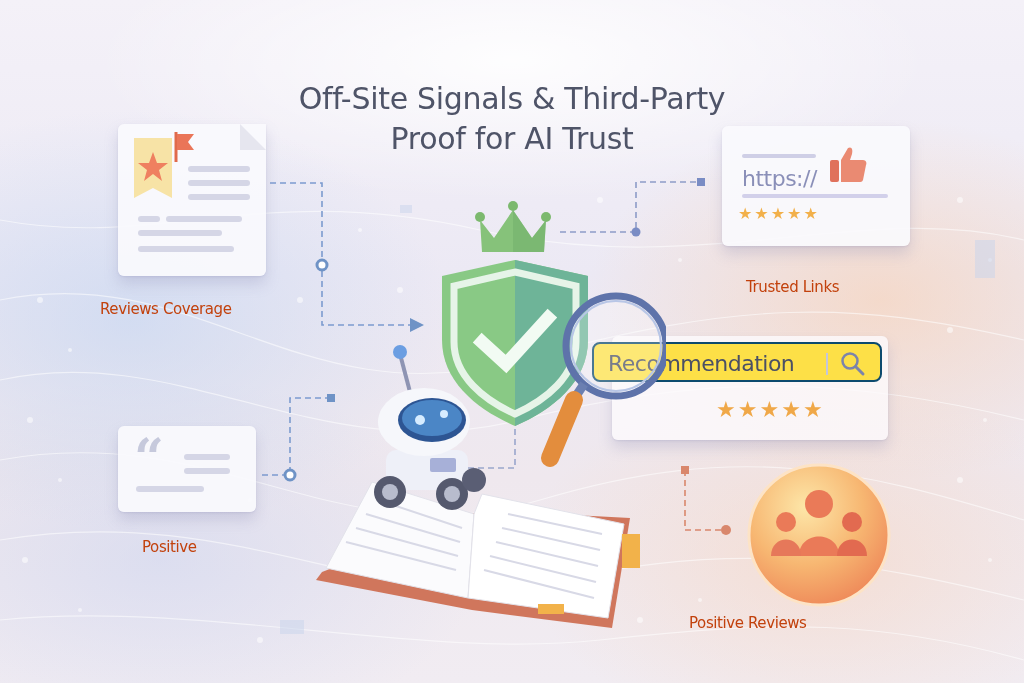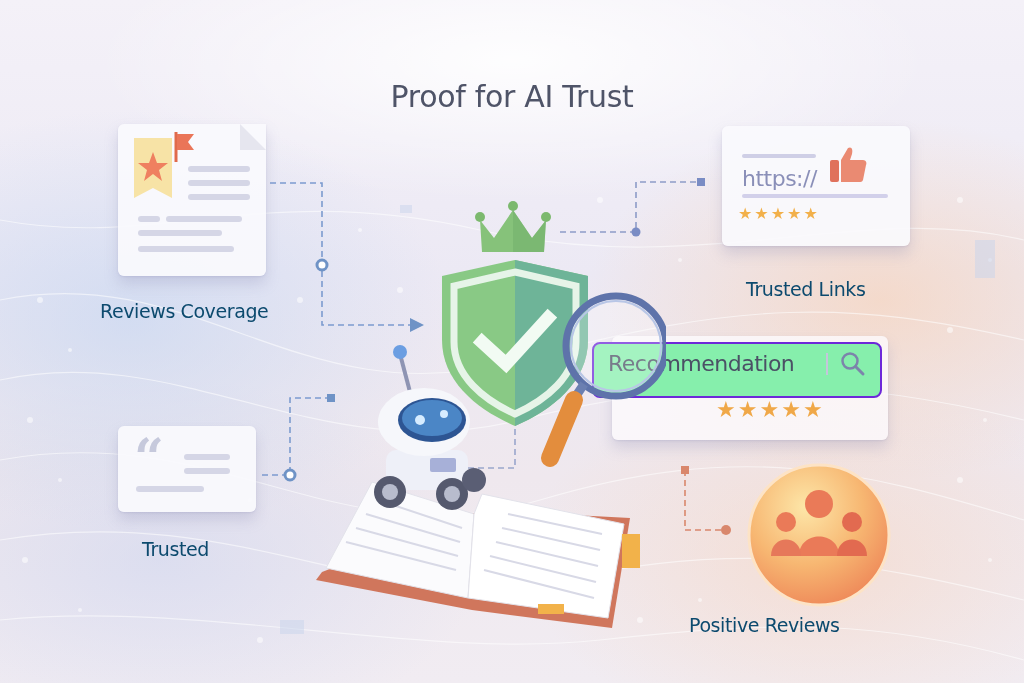--- a/index.html
+++ b/index.html
@@ -24,39 +24,39 @@
   }
   .title-wrap { position: absolute; top: 78px; left: 0; width: 1024px; }
 
   .card {
     position: absolute; background: rgba(250,250,253,0.92);
     border-radius: 6px;
     box-shadow: 0 8px 14px rgba(140,140,180,0.28), 0 1px 2px rgba(140,140,180,0.2);
     padding-left: 32px;
   }
   .label {
-    position: absolute; color: #0c4a6e; font-size: 19px; white-space: nowrap;
+    position: absolute; color: #c2410c; font-size: 15px; white-space: nowrap;
     font-family: "DejaVu Sans", sans-serif; letter-spacing: -0.4px;
   }
   .bar { position: absolute; height: 6px; border-radius: 3px; background: #d5d6e6; }
 
   
   .doc-fold {
     position: absolute; right: 0; top: 0; width: 0; height: 0;
     border-left: 26px solid #e6e6ef; border-top: 26px solid transparent;
   }
 
   
   .https-text { position: absolute; left: 20px; top: 40px; color: #8a8fb8; font-size: 22px; letter-spacing: -0.5px; }
   .stars { position: absolute; color: #f2b04a; font-size: 16px; letter-spacing: 2px; }
 
   
   .search-box {
-    position: absolute; left: 592px; top: 342px; width: 290px; height: 56px;
-    border: 2px solid #6d28d9; border-radius: 8px; background: #86efac;
+    position: absolute; left: 592px; top: 342px; width: 290px; height: 40px;
+    border: 2px solid #0c4a6e; border-radius: 8px; background: #fde047;
   }
   .search-text { position: absolute; left: 14px; top: 7px; color: #4b5065; font-size: 22px; letter-spacing: -0.5px; }
   .search-sep { position: absolute; left: 232px; top: 9px; width: 2px; height: 22px; background: #c4c6db; }
 
   .connector { position: absolute; }
 </style>
 </head>
 <body>
 
 <svg class="bg-lines" width="1024" height="683" viewBox="0 0 1024 683">
@@ -93,20 +93,21 @@
   </g>
   <g fill="#c8d4ec" fill-opacity="0.5">
     <rect x="400" y="205" width="12" height="8"></rect>
       <rect x="340" y="560" width="10" height="8"></rect>
     <rect x="975" y="240" width="20" height="38"></rect>
       <rect x="280" y="620" width="24" height="14"></rect>
   </g>
 </svg>
 
 <div class="title-wrap">
+  <div class="title" style="position:relative;top:0">Off-Site Signals &amp; Third-Party</div>
   <div class="title" style="position:relative;top:0;margin-top:-2px">Proof for AI Trust</div>
 </div>
 
 <svg class="connector" style="left:0;top:0" width="1024" height="683" viewBox="0 0 1024 683">
   <g fill="none" stroke-width="1.6" stroke-dasharray="6 4">
 
     <path d="M270 183 H322 V325 H410" stroke="#7c9bcf"></path>
 
     <path d="M560 232 H636 V182 H700" stroke="#8d9cc8"></path>
 
@@ -166,21 +167,21 @@
   </svg>
 </div>
 <div class="stars" style="left:716px;top:397px;font-size:22px;color:#f0a848">★★★★★</div>
 
 <div class="card" style="left:118px;top:426px;width:138px;height:86px">
   <div style="position:absolute;left:16px;top:6px;font-size:52px;font-weight:bold;color:#c6c9dc;font-family:'DejaVu Serif',serif;line-height:52px">“</div>
   <div class="bar" style="left:66px;top:28px;width:46px"></div>
   <div class="bar" style="left:66px;top:42px;width:46px"></div>
   <div class="bar" style="left:18px;top:60px;width:68px"></div>
 </div>
-<div class="label" style="left:142px;top:538px">Trusted</div>
+<div class="label" style="left:142px;top:538px">Positive</div>
 
 <svg width="150" height="150" style="position:absolute;left:744px;top:460px" viewBox="0 0 150 150">
   <defs>
     <radialGradient id="gOrange" cx="40%" cy="30%" r="75%">
       <stop offset="0" stop-color="#fde6a8"></stop>
       <stop offset="0.55" stop-color="#f7b772"></stop>
       <stop offset="1" stop-color="#ee8758"></stop>
     </radialGradient>
   </defs>
   <circle cx="75" cy="75" r="70" fill="url(#gOrange)" stroke="#fde3c5" stroke-width="3"></circle>

